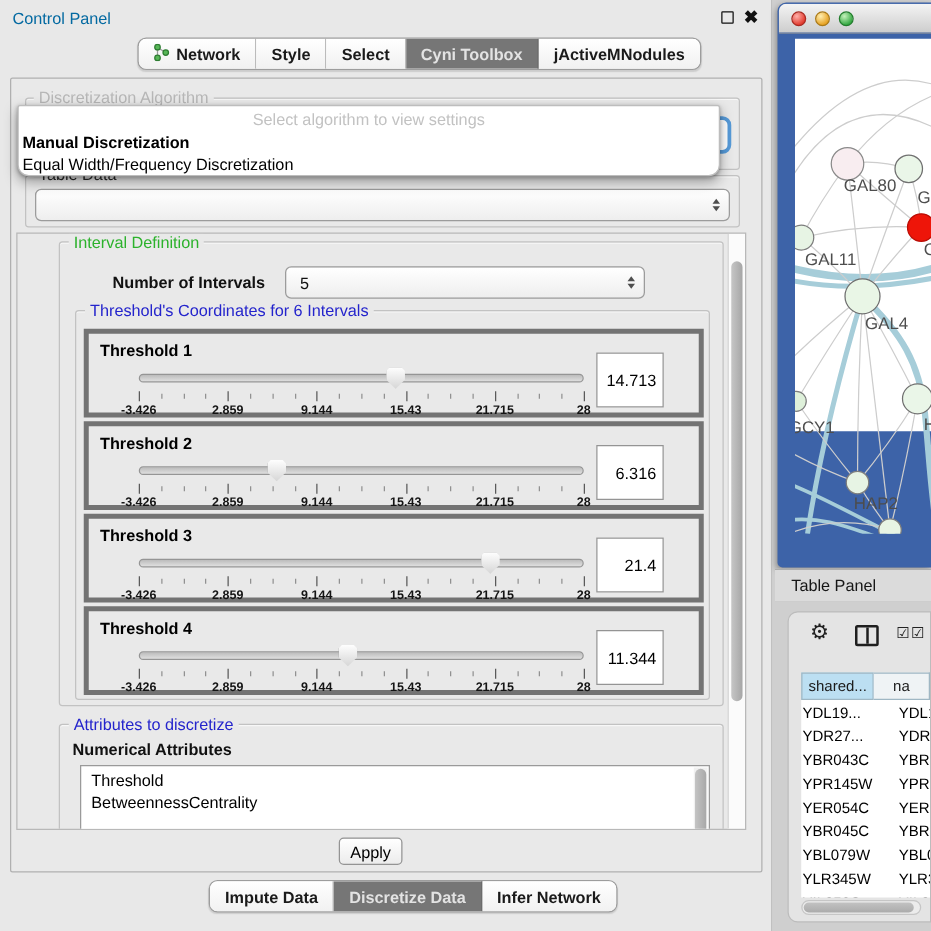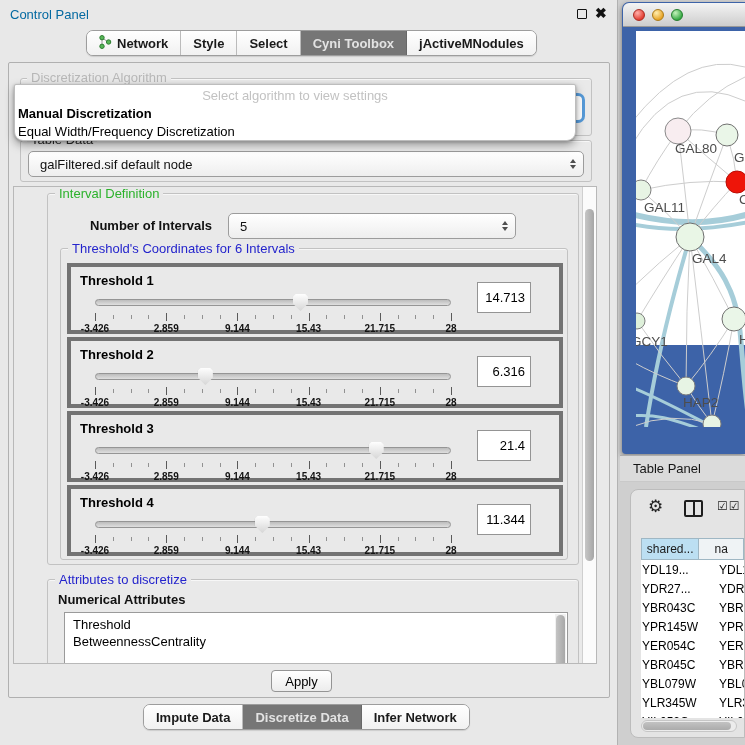--- a/index.html
+++ b/index.html
@@ -7,21 +7,21 @@
 body{position:relative;background:#e7e7e7;overflow:hidden;}
 .abs{position:absolute;}
 
 
 #cpanel{position:absolute;left:0;top:0;width:618px;height:745px;background:#e8e8e8;border-right:1px solid #b2b2b2;}
 #cp-title{position:absolute;left:10px;top:7px;font-size:13px;color:#0369a1;}
 #cp-float{position:absolute;left:577px;top:9px;width:10px;height:10px;border:1.6px solid #111;border-radius:1px;}
 #cp-close{position:absolute;left:595px;top:5px;font-size:14px;font-weight:700;color:#111;}
 
 
-.segctl{position:absolute;display:flex;height:26px;background:#fff;border:1px solid #9d9d9d;border-radius:7px;overflow:hidden;box-shadow:0 1px 1px rgba(0,0,0,.12);}
+.segctl{position:absolute;display:flex;height:26px;background:#fff;border:1px solid #9d9d9d;border-radius:7px;overflow:hidden;box-shadow:0 1px 1px rgba(0,0,0,.12);margin-left:24px;}
 .seg{display:flex;align-items:center;gap:5px;padding:0 12px;font-size:13px;font-weight:600;color:#1a1a1a;border-right:1px solid #bbb;background:linear-gradient(#fff,#f1f1f1);}
 .seg:last-child{border-right:none;}
 .seg.sel{background:#767676;color:#e3e3e3;border-right-color:#686868;}
 #top-tabs{left:86px;top:30px;}
 #bottom-tabs{left:143px;top:704px;}
 
 
 #mainpanel{position:absolute;left:8px;top:62px;width:602px;height:636px;background:#e9e9e9;border:1px solid #b0b0b0;border-radius:2px;}
 
 
@@ -54,41 +54,41 @@
 
 
 #igroup{left:33px;top:6px;width:532px;height:372px;}
 #noi-label{position:absolute;left:42px;top:24px;font-size:13px;font-weight:700;color:#111;}
 #noi-combo{left:180px;top:19px;width:288px;height:26px;}
 #tgroup{left:12px;top:54px;width:508px;height:312px;}
 
 
 .thr{position:absolute;left:6px;width:496px;height:71px;border:4px solid #737373;background:#e9e9e9;}
 .thr .t{position:absolute;left:9px;top:6px;font-weight:700;font-size:13px;color:#000;}
-.zone{position:absolute;left:24px;top:26px;width:356px;height:42px;}
+.zone{position:absolute;left:40px;top:26px;width:356px;height:42px;}
 .track{position:absolute;left:0;top:6px;width:100%;height:7px;border-radius:4px;background:linear-gradient(#bcbcbc,#dfdfdf);border:1px solid #959595;}
 .thumb{position:absolute;top:1px;width:15px;height:17px;background:linear-gradient(#fefefe,#d6d6d6);clip-path:polygon(18% 0,82% 0,100% 16%,100% 58%,50% 100%,0 58%,0 16%);filter:drop-shadow(0 0 1px #6f6f6f);}
 .tickrow{position:absolute;left:0;top:20px;width:100%;height:9px;}
 .tick{position:absolute;width:1px;background:#919191;top:2px;height:4px;}
 .tick.major{top:0;height:8px;background:#5a5a5a;}
 .lblrow{position:absolute;left:0;top:30px;width:100%;height:12px;}
 .alab{position:absolute;transform:translateX(-50%);font-size:10px;font-weight:700;color:#141414;white-space:nowrap;}
-.vbox{position:absolute;left:406px;top:15px;width:54px;height:31px;border:1px solid #949494;background:#fff;font-size:13px;text-align:right;padding:0 5px;color:#000;}
+.vbox{position:absolute;left:406px;top:15px;width:54px;height:44px;border:1px solid #949494;background:#fff;font-size:13px;text-align:right;padding:0 5px;color:#000;}
 
 
 #agroup{left:33px;top:392px;width:532px;height:150px;}
 #attr-sub{position:absolute;left:10px;top:12px;font-size:13px;font-weight:700;color:#111;}
 #attr-listbox{position:absolute;left:16px;top:32px;width:504px;height:110px;background:#fff;border:1px solid #9a9a9a;}
 .litem{font-size:13px;color:#000;line-height:17px;padding-left:8px;white-space:nowrap;}
 #attr-listbox .pad{height:3px;}
 #al-scroll{position:absolute;right:1px;top:1px;width:11px;bottom:1px;background:#f1f1f1;}
 #al-thumb{position:absolute;left:1px;top:1px;width:9px;height:70px;border-radius:5px;background:linear-gradient(90deg,#c4c4c4,#a8a8a8);}
 
 
-#apply{position:absolute;left:271px;top:670px;width:61px;height:22px;background:linear-gradient(#fff,#ececec);border:1px solid #949494;border-radius:4px;font-size:13px;color:#000;display:flex;align-items:center;justify-content:center;}
+#apply{position:absolute;left:271px;top:670px;width:51px;height:22px;background:linear-gradient(#fff,#ececec);border:1px solid #949494;border-radius:4px;font-size:13px;color:#000;display:flex;align-items:center;justify-content:center;}
 
 
 #right-bg{position:absolute;left:618px;top:0;width:127px;height:745px;background:#cfcfcf;}
 #netwin{position:absolute;left:622px;top:2px;width:123px;height:452px;background:#3d63a8;border-radius:7px 0 0 4px;box-shadow:-1px 2px 5px rgba(0,0,0,.35);}
 #nettitle{position:absolute;left:1px;top:1px;right:0;height:24px;background:linear-gradient(#f4f4f4,#cdcdcd);border-radius:6px 0 0 0;border-bottom:1px solid #989898;display:flex;align-items:center;padding-left:10px;gap:7px;}
 .light{width:12px;height:12px;border-radius:50%;}
 .light.red{background:radial-gradient(circle at 35% 30%,#ffb0aa,#e23d31 72%);border:1px solid #aa2a22;}
 .light.yellow{background:radial-gradient(circle at 35% 30%,#ffeeb0,#e7a325 72%);border:1px solid #ab7a17;}
 .light.green{background:radial-gradient(circle at 35% 30%,#c4f2bb,#37a944 72%);border:1px solid #237d2d;}
 #netcanvas{position:absolute;left:14px;top:29px;width:109px;height:314px;background:#fff;}
@@ -161,21 +161,20 @@
     <div id="popup-ph">Select algorithm to view settings</div>
     <div id="popup-options">
         <div class="popt bold">Manual Discretization</div>
         <div class="popt">Equal Width/Frequency Discretization</div>
       </div>
   </div>
 
   <div class="group" style="left:20px;top:140px;width:572px;height:42px;"></div>
   <div class="gtitle dark" style="left:27px;top:133px;z-index:1;">Table Data</div>
   <div class="combo" style="left:28px;top:151px;width:556px;height:26px;">
-    <span>galFiltered.sif default node</span>
     <span class="stepper">
         <i class="up"></i>
         <i class="dn"></i>
       </span>
   </div>
 
   <div id="scrollpane">
     <div id="igroup" class="group">
       <div class="gtitle green" style="left:7px;top:-7px;">Interval Definition</div>
       <div id="noi-label">Number of Intervals</div>

